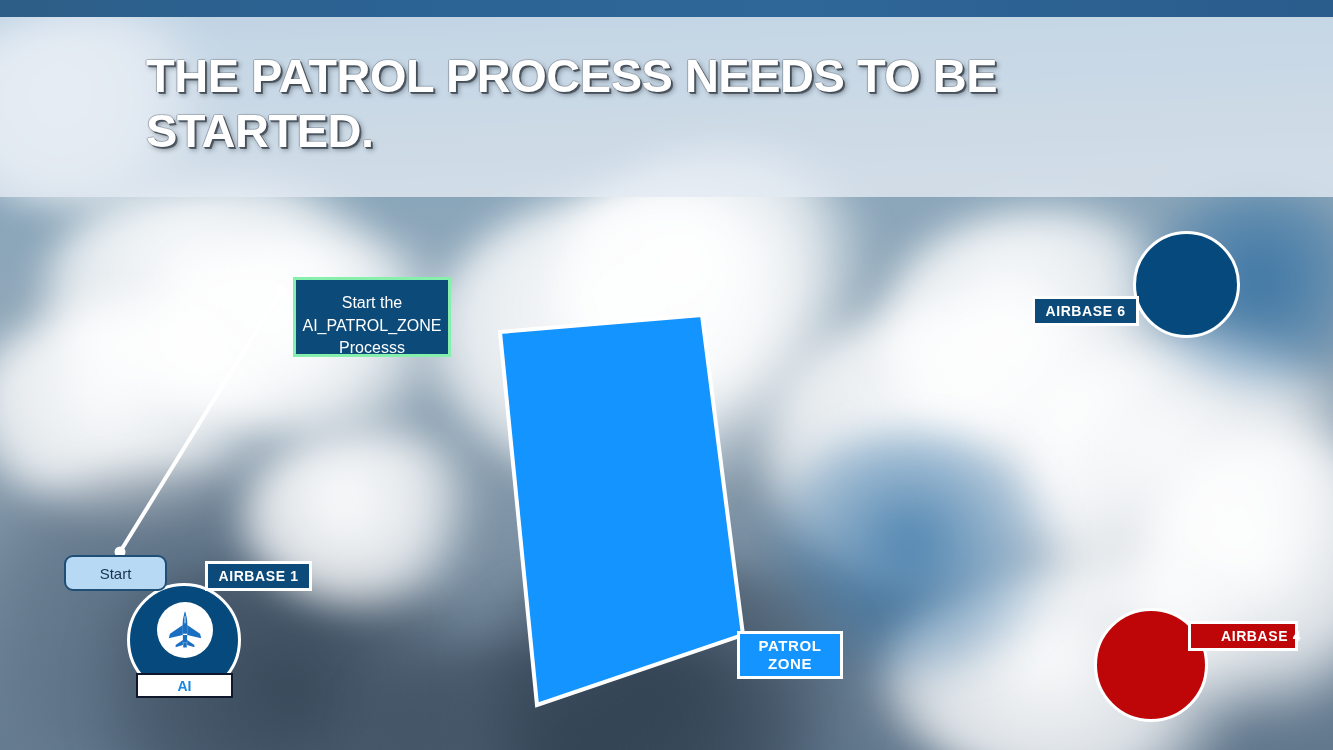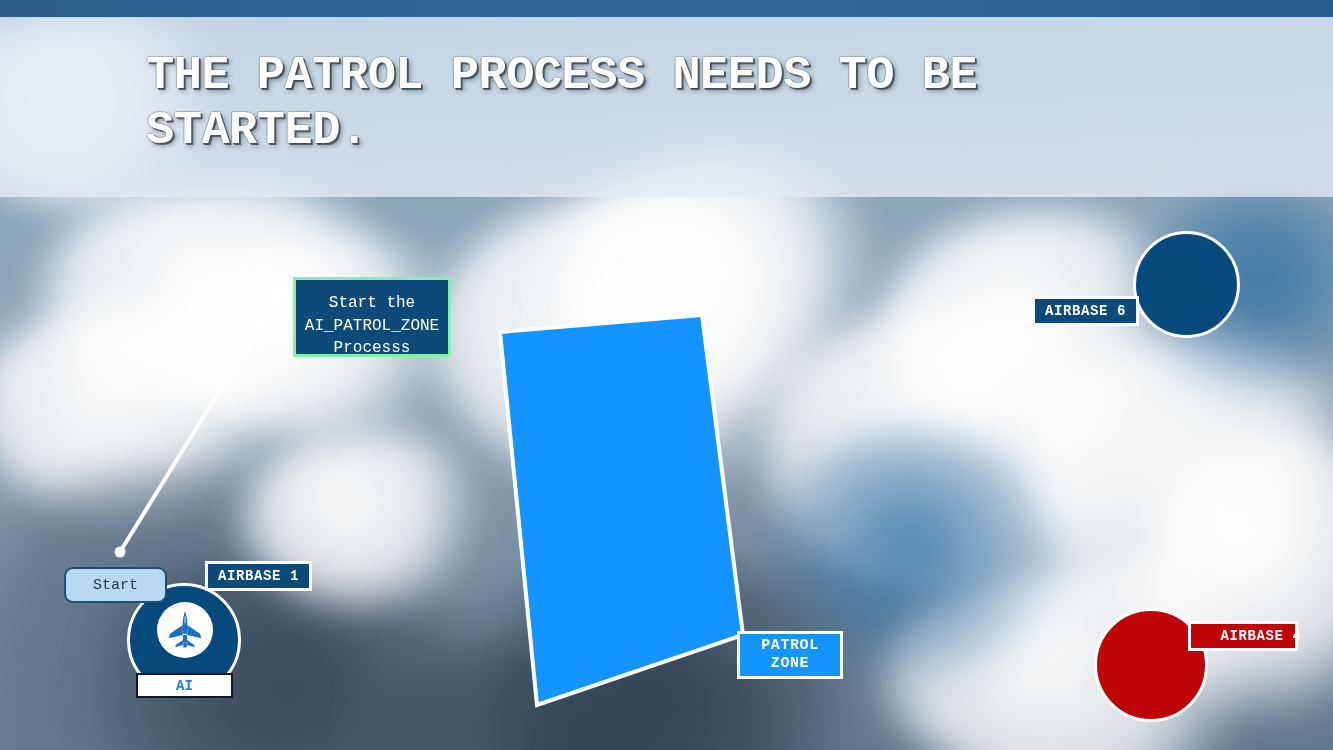--- a/index.html
+++ b/index.html
@@ -5,21 +5,21 @@
   html, body {
     margin: 0;
     padding: 0;
     background: #20374a;
   }
   #slide {
     position: relative;
     width: 1333px;
     height: 750px;
     overflow: hidden;
-    font-family: Liberation Mono, monospace;
+    font-family: Liberation Sans, sans-serif;
     background: #c2410c;
   }
 
   
   .sky-base {
     position: absolute;
     inset: 0;
     background:
       radial-gradient(120% 90% at 62% 8%,  rgba(255,255,255,0.00) 0%, rgba(255,255,255,0.00) 100%),
       linear-gradient(178deg, #2b6ea3 0%, #4e86ae 6%, #8aa6ba 26%, #93a8b8 48%, #7e93a5 68%, #6d8296 86%, #62788d 100%);
@@ -231,21 +231,21 @@
       <g fill="#ffffff" opacity="0.85">
         <path d="M31.2 10 L32.8 10 L32.8 21 L31.2 21 Z"></path>
       </g>
     </svg>
   </div>
 
   <div class="chip-white" style="left:136px; top:673px; width:97px; height:25px; font-size:14px;">AI</div>
 
   <div class="chip chip-navy" style="left:205px; top:561px; width:107px; height:30px; font-size:14px;">AIRBASE 1</div>
 
-  <div class="start-btn" style="left:64px; top:555px; width:103px; height:36px;margin-top:12px;">Start</div>
+  <div class="start-btn" style="left:64px; top:555px; width:103px; height:36px;">Start</div>
 
   <div class="circle-node circle-navy" style="left:1133px; top:231px; width:107px; height:107px;"></div>
   <div class="chip chip-navy" style="left:1032px; top:296px; width:107px; height:30px; font-size:14px;">AIRBASE 6</div>
 
   <div class="circle-node circle-red" style="left:1094px; top:608px; width:114px; height:114px;"></div>
   <div class="chip chip-red" style="left:1188px; top:621px; width:110px; height:30px; font-size:14px;padding-left:36px;">AIRBASE 4</div>
 
   <div class="chip chip-blue" style="left:727px; top:631px; width:106px; height:48px;margin-left:10px;">
     <div class="patrol-chip-lines">
       <div>PATROL</div>

